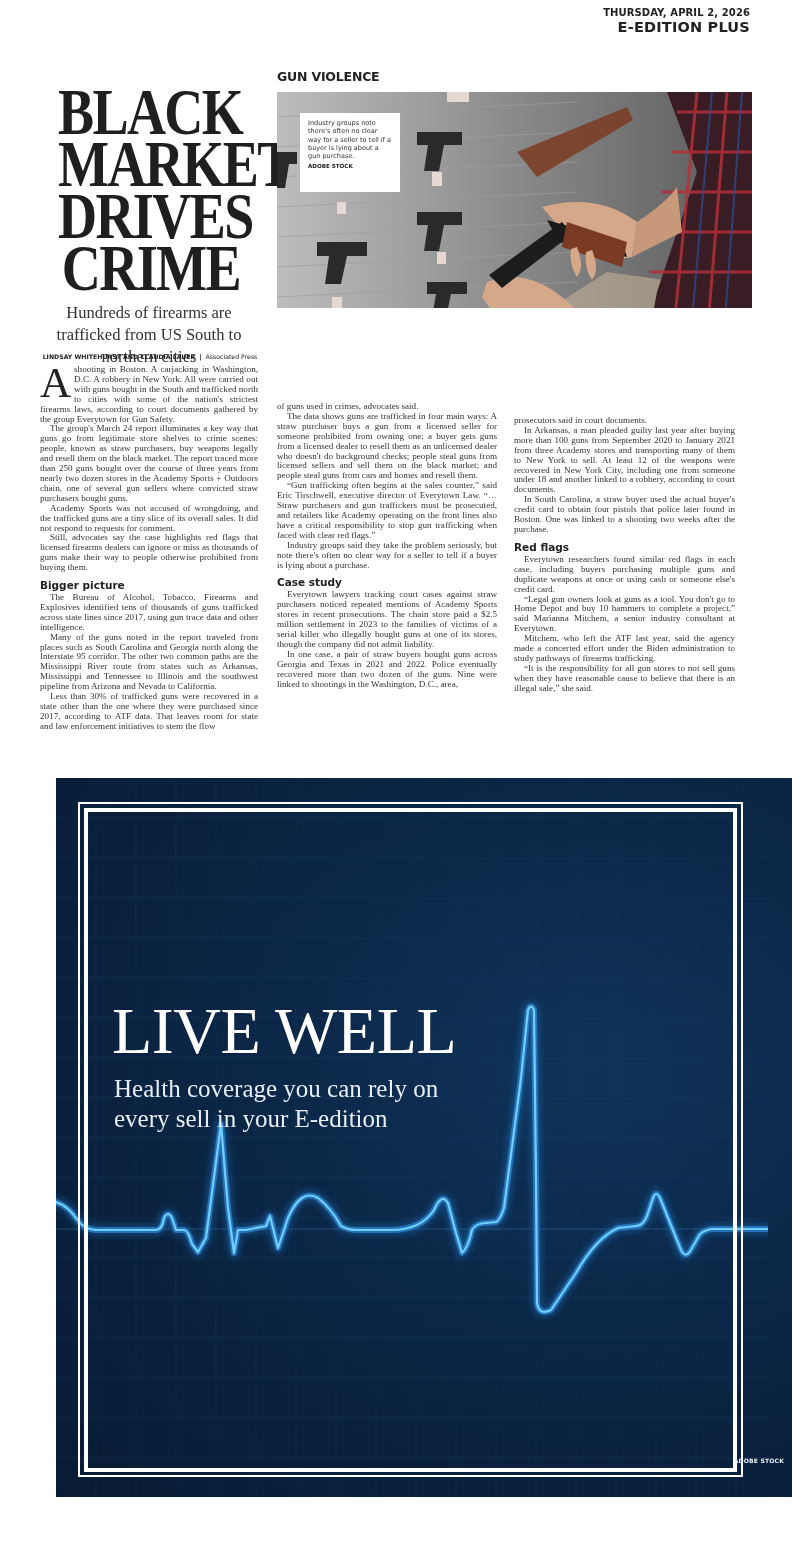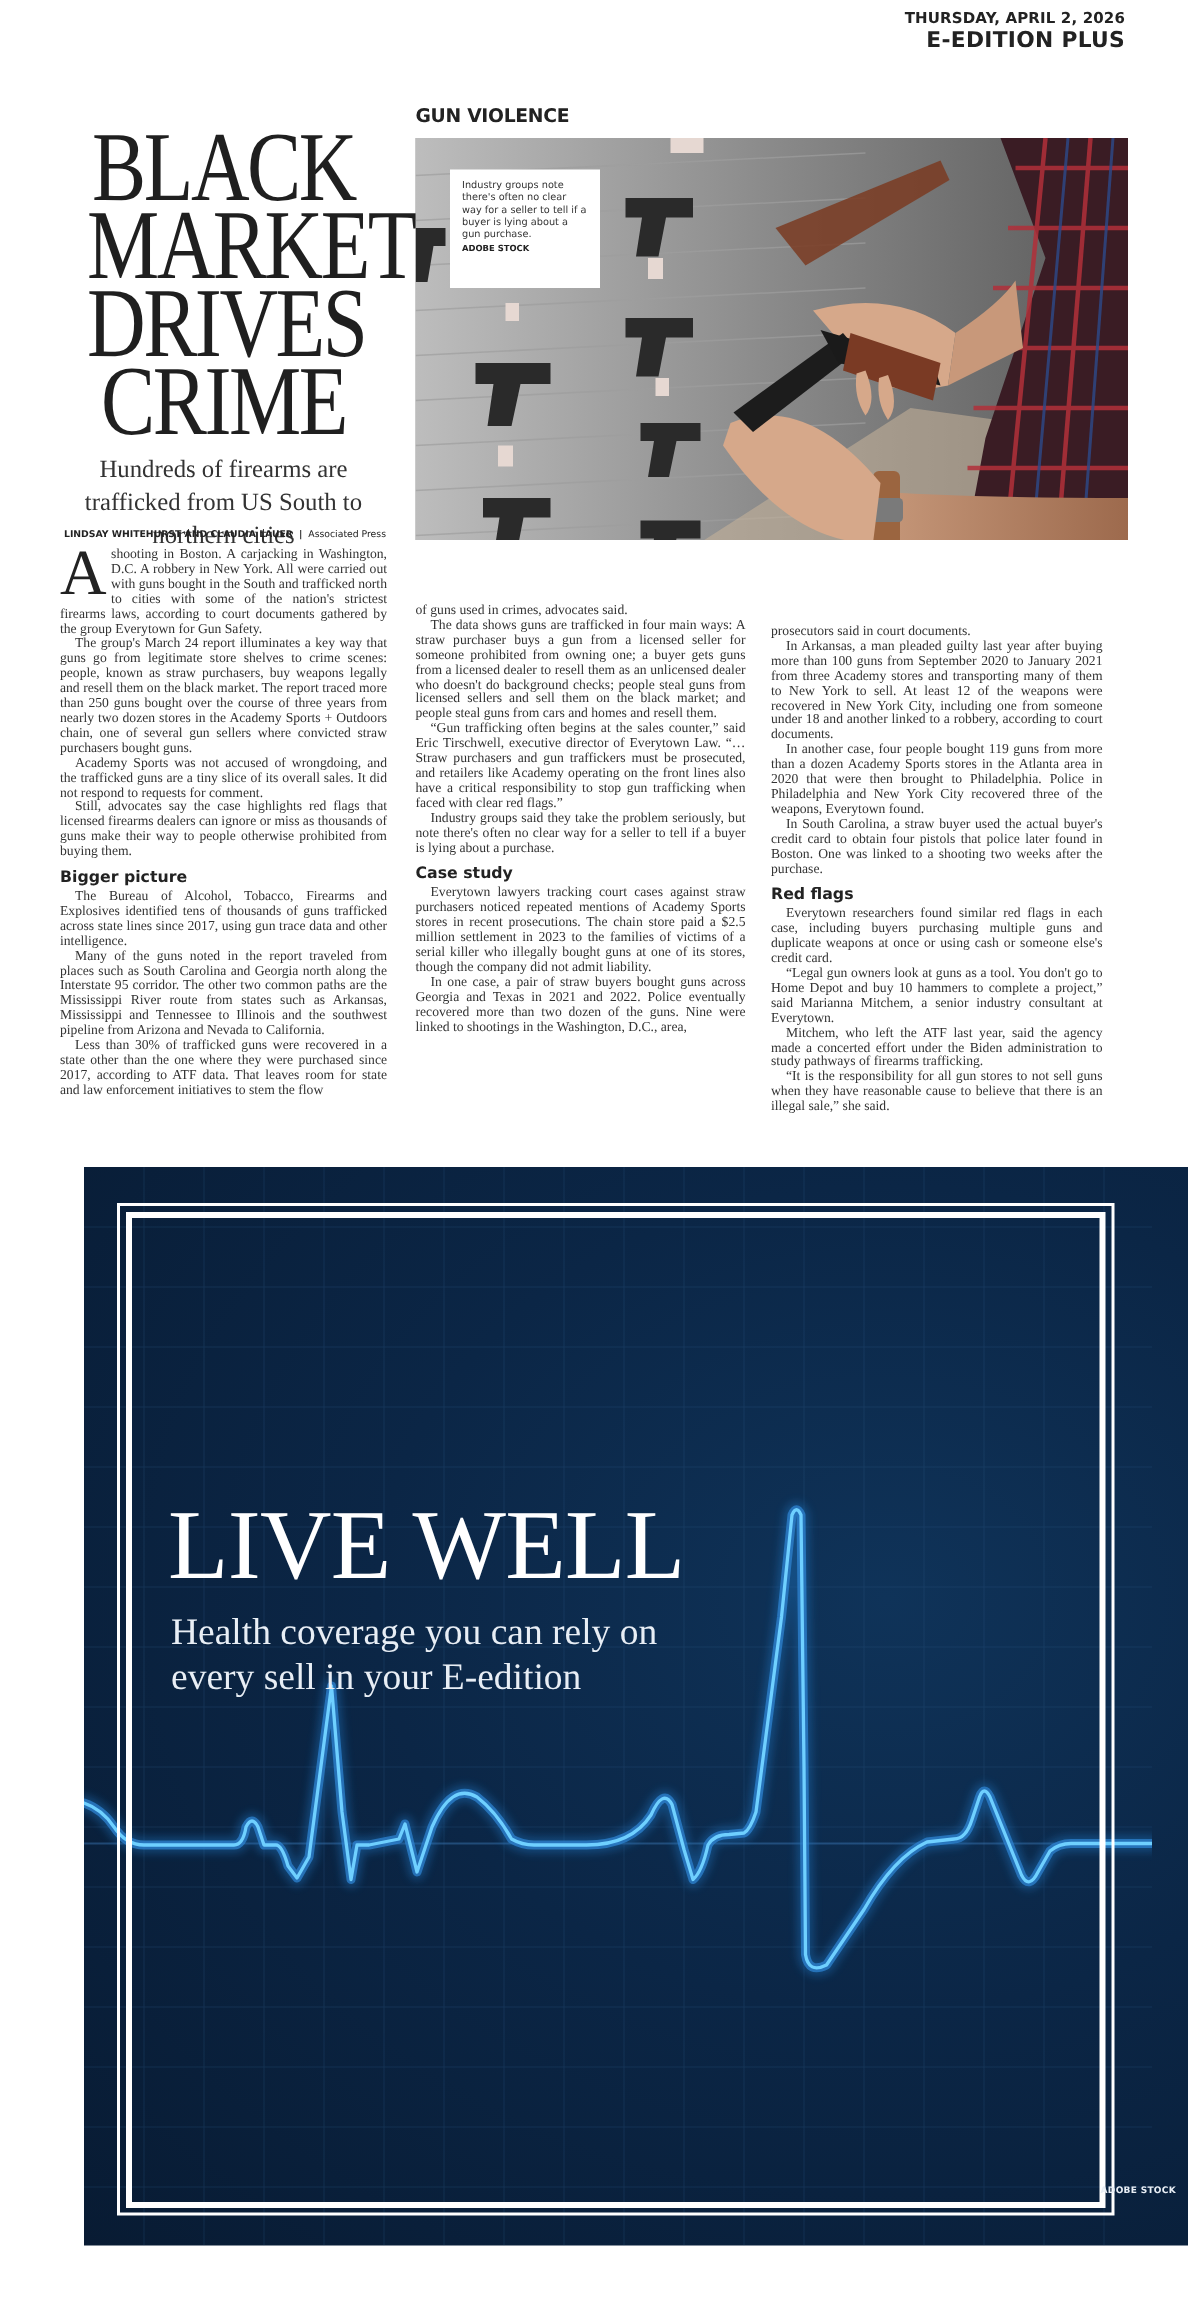--- a/index.html
+++ b/index.html
@@ -5,29 +5,29 @@
   * { box-sizing: border-box; margin: 0; padding: 0; }
   html, body { width: 792px; height: 1541px; background: #ffffff; overflow: hidden; }
   body { position: relative; font-family: "DejaVu Serif", serif; color: #222; }
 
   .masthead { position: absolute; right: 42px; top: 7px; text-align: right; }
   .masthead .date { font-family: "DejaVu Sans", sans-serif; font-weight: bold; font-size: 10px; letter-spacing: 0.1px; color: #222; }
   .masthead .edition { font-family: "DejaVu Sans", sans-serif; font-weight: bold; font-size: 14.5px; color: #222; margin-top: 1px; letter-spacing: 0.2px; }
 
   .section-label { position: absolute; left: 277px; width: 238px; top: 69px; font-family: "DejaVu Sans", sans-serif; font-weight: bold; font-size: 12.5px; color: #222; letter-spacing: -0.2px; }
 
-  .headline { position: absolute; left: 38px; width: 222px; top: 86px; text-align: center; font-family: "Liberation Serif", "DejaVu Serif", serif; font-weight: normal; color: #1f1f1f; }
+  .headline { position: absolute; left: 38px; width: 222px; top: 86px; text-align: right; font-family: "Liberation Serif", "DejaVu Serif", serif; font-weight: bold; color: #1f1f1f; }
   .headline .line { display: block; font-size: 66px; line-height: 52px; letter-spacing: -2px; transform: scaleX(0.82); transform-origin: center; white-space: nowrap; }
 
   .deck { position: absolute; left: 36px; width: 226px; top: 302px; text-align: center; font-family: "Liberation Serif", serif; font-size: 16.5px; line-height: 22px; color: #333; }
   .byline { position: absolute; left: 40px; width: 220px; top: 353px; font-family: "DejaVu Sans", sans-serif; font-size: 6.2px; line-height: 8px; color: #222; text-align: center; white-space: nowrap; }
   .byline .names { font-weight: bold; }
   .byline .sep { font-weight: bold; margin: 0 2px; }
 
-  .photo { position: absolute; left: 277px; top: 92px; width: 475px; height: 268px; overflow: hidden; background: #9a9a9a; }
+  .photo { position: absolute; left: 277px; top: 92px; width: 475px; height: 216px; overflow: hidden; background: #9a9a9a; }
   .photo svg { position: absolute; left: 0; top: 0; }
   .caption { position: absolute; left: 23px; top: 21px; width: 100px; height: 79px; background: #ffffff; padding: 6px 8px; font-family: "DejaVu Sans", sans-serif; font-size: 6.5px; line-height: 8.3px; color: #333; }
   .caption .credit { font-weight: bold; font-size: 5.6px; margin-top: 2px; color: #222; }
 
   .col { position: absolute; font-family: "Liberation Serif", serif; font-size: 9.1px; line-height: 9.9px; color: #333; text-align: justify; hyphens: manual; }
   .col p { text-indent: 10px; }
   .col p.noindent { text-indent: 0; }
   .col h3 { font-family: "DejaVu Sans", sans-serif; font-weight: bold; font-size: 10.5px; line-height: 13px; color: #222; margin-top: 6px; margin-bottom: 1px; text-align: left; }
   .col1 { left: 40px; top: 365px; width: 218px; }
   .col2 { left: 277px; top: 402px; width: 220px; }
@@ -175,21 +175,20 @@
   <p>“Gun trafficking often begins at the sales counter,” said Eric Tirschwell, executive director of Everytown Law. “… Straw purchasers and gun traffickers must be prosecuted, and retailers like Academy operating on the front lines also have a critical responsibility to stop gun trafficking when faced with clear red flags.”</p>
   <p>Industry groups said they take the problem seriously, but note there's often no clear way for a seller to tell if a buyer is lying about a purchase.</p>
   <h3>Case study</h3>
   <p>Everytown lawyers tracking court cases against straw purchasers noticed repeated mentions of Academy Sports stores in recent prosecutions. The chain store paid a $2.5 million settlement in 2023 to the families of victims of a serial killer who illegally bought guns at one of its stores, though the company did not admit liability.</p>
   <p>In one case, a pair of straw buyers bought guns across Georgia and Texas in 2021 and 2022. Police eventually recovered more than two dozen of the guns. Nine were linked to shootings in the Washington, D.C., area,</p>
 </div>
 
 <div class="col col3">
   <p class="noindent">prosecutors said in court documents.</p>
   <p>In Arkansas, a man pleaded guilty last year after buying more than 100 guns from September 2020 to January 2021 from three Academy stores and transporting many of them to New York to sell. At least 12 of the weapons were recovered in New York City, including one from someone under 18 and another linked to a robbery, according to court documents.</p>
-  <p>In another case, four people bought 119 guns from more than a dozen Academy Sports stores in the Atlanta area in 2020 that were then brought to Philadelphia. Police in Philadelphia and New York City recovered three of the weapons, Everytown found.</p>
   <p>In South Carolina, a straw buyer used the actual buyer's credit card to obtain four pistols that police later found in Boston. One was linked to a shooting two weeks after the purchase.</p>
   <h3>Red flags</h3>
   <p>Everytown researchers found similar red flags in each case, including buyers purchasing multiple guns and duplicate weapons at once or using cash or someone else's credit card.</p>
   <p>“Legal gun owners look at guns as a tool. You don't go to Home Depot and buy 10 hammers to complete a project,” said Marianna Mitchem, a senior industry consultant at Everytown.</p>
   <p>Mitchem, who left the ATF last year, said the agency made a concerted effort under the Biden administration to study pathways of firearms trafficking.</p>
   <p>“It is the responsibility for all gun stores to not sell guns when they have reasonable cause to believe that there is an illegal sale,” she said.</p>
 </div>
 
 <div class="ad">
   <svg class="grid" width="712" height="719" viewBox="0 0 712 719">

